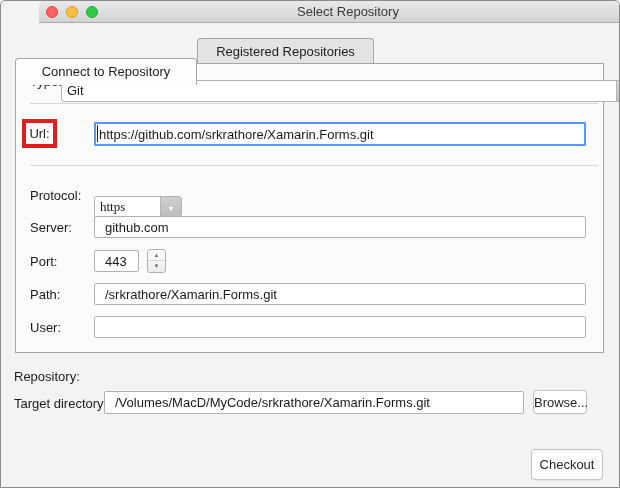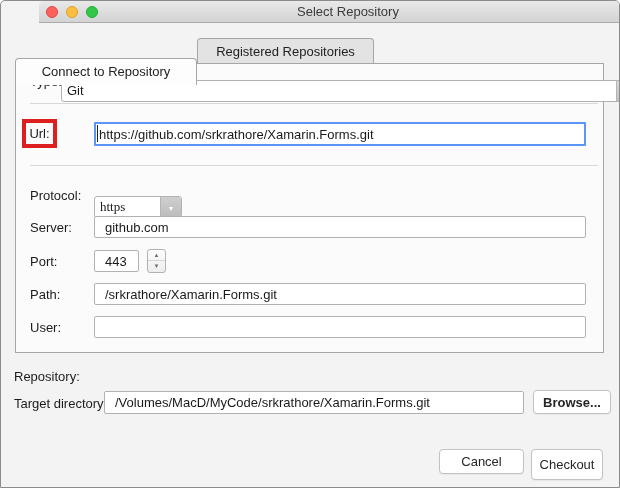--- a/index.html
+++ b/index.html
@@ -109,21 +109,21 @@
   .target-input {
     left:103px; top:390px; width:420px; height:23px;
   }
   .btn {
     position:absolute; height:24px;
     background:#fff; border:1px solid #c2c2c2; border-radius:4px;
     font-size:13px; color:#262626; font-family:"Liberation Sans", sans-serif;
     box-shadow:0 1px 1px rgba(0,0,0,0.05);
     text-align:center;
   }
-  .browse-btn { left:532px; top:389px; width:78px;font-weight:bold; }
+  .browse-btn { left:532px; top:389px; width:54px; }
   .cancel-btn { left:438px; top:448px; width:85px; height:25px; }
   .checkout-btn { left:530px; top:448px; width:72px; height:31px; }
 </style>
 </head>
 <body>
 
 <div class="window">
 
   <div class="titlebar">
     <div class="light red"></div>
@@ -180,16 +180,15 @@
     <input class="tfield" style="left: 78px; top: 252px; width: 492px;" type="text" value="">
 
   </div>
 
   <div class="flabel" style="left:13px; top:368px;">Repository:</div>
 
   <div class="flabel" style="left:13px; top:395px;">Target directory:</div>
   <input class="tfield target-input" type="text" value="/Volumes/MacD/MyCode/srkrathore/Xamarin.Forms.git" style="">
   <button class="btn browse-btn">Browse...</button>
 
-  <button class="btn cancel-btn">Cancel</button>
   <button class="btn checkout-btn">Checkout</button>
 
 </div>
 
 </body></html>

